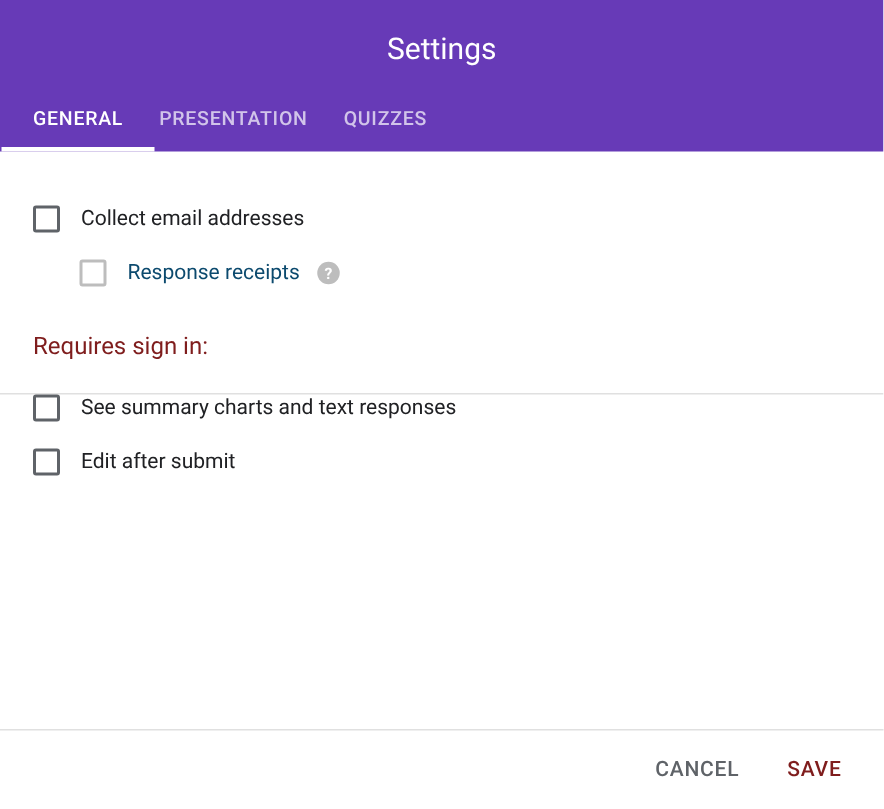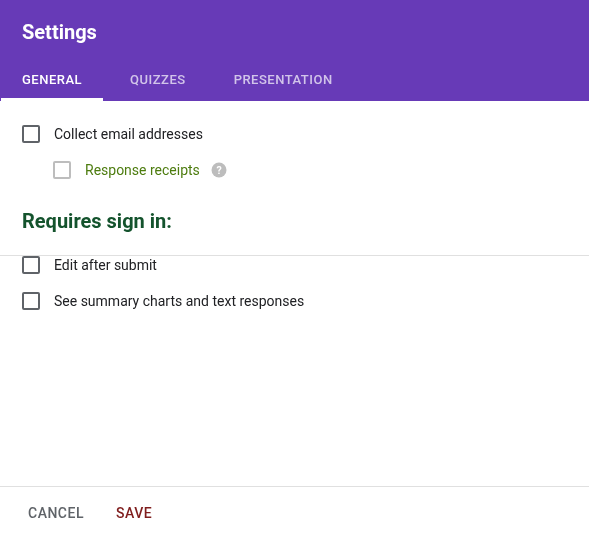--- a/index.html
+++ b/index.html
@@ -14,26 +14,27 @@
       background: #fff;
       overflow: hidden;
     }
     .header {
       background: #673ab7;
       color: #fff;
       padding: 20px 22px 0 22px;
     }
     .title {
       font-size: 20px;
-      font-weight: 700;
+      font-weight: 400;
       margin-bottom: 28px;
+      text-align: center;
     }
     .tabs {
       display: flex;
-      gap: 48px;
+      gap: 24px;
       align-items: center;
     }
     .tab {
       font-size: 13px;
       font-weight: 500;
       letter-spacing: 0.5px;
       text-transform: uppercase;
       padding-bottom: 14px;
       cursor: pointer;
       color: rgba(255,255,255,0.7);
@@ -46,20 +47,21 @@
       content: '';
       position: absolute;
       bottom: 0;
       left: -21px;
       right: -21px;
       height: 3px;
       background: #fff;
     }
     .content {
       padding: 24px 22px 0 22px;
+      margin-top: 12px;
     }
     .option-row {
       display: flex;
       align-items: center;
       gap: 14px;
       margin-bottom: 18px;
     }
     .option-row.indented {
       margin-left: 31px;
     }
@@ -74,54 +76,55 @@
     }
     .checkbox.disabled {
       border-color: #bdbdbd;
       cursor: default;
     }
     .option-label {
       font-size: 14px;
       color: #202124;
     }
     .option-label.disabled {
-      color: #4d7c0f;
+      color: #0c4a6e;
     }
     .help-icon {
       width: 18px;
       height: 18px;
       display: flex;
       align-items: center;
       justify-content: center;
       margin-left: -4px;
     }
     .help-icon svg {
       width: 18px;
       height: 18px;
     }
     .section-heading {
-      font-size: 20px;
-      font-weight: 700;
-      color: #14532d;
+      font-size: 16px;
+      font-weight: 400;
+      color: #7f1d1d;
       margin-top: 30px;
       margin-bottom: 22px;
     }
     .divider {
       height: 1px;
       background: #e0e0e0;
       margin: 16px -22px 0 -22px;
     }
     .footer {
       position: absolute;
       bottom: 0;
       left: 0;
       right: 0;
       border-top: 1px solid #e0e0e0;
       padding: 18px 28px;
       display: flex;
+      justify-content: flex-end;
       gap: 32px;
       background: #fff;
     }
     .footer-btn {
       font-size: 14px;
       font-weight: 500;
       letter-spacing: 0.5px;
       text-transform: uppercase;
       cursor: pointer;
       border: none;
@@ -134,22 +137,22 @@
       color: #7f1d1d;
     }
   </style>
 </head>
 <body>
 
 <div class="header">
   <div class="title">Settings</div>
   <div class="tabs">
     <div class="tab active">GENERAL</div>
+    <div class="tab">PRESENTATION</div>
     <div class="tab">QUIZZES</div>
-    <div class="tab">PRESENTATION</div>
   </div>
 </div>
 
 <div class="content">
 
   <div class="option-row">
     <div class="checkbox"></div>
     <span class="option-label">Collect email addresses</span>
   </div>
 
@@ -165,26 +168,26 @@
   </div>
 
   <div class="section-heading">Requires sign in:</div>
 
 
   <div class="divider"></div>
 
 
   <div class="option-row">
     <div class="checkbox"></div>
-    <span class="option-label">Edit after submit</span>
+    <span class="option-label">See summary charts and text responses</span>
   </div>
 
   <div class="option-row">
     <div class="checkbox"></div>
-    <span class="option-label">See summary charts and text responses</span>
+    <span class="option-label">Edit after submit</span>
   </div>
 
 </div>
 
 <div class="footer">
   <button class="footer-btn cancel">CANCEL</button>
   <button class="footer-btn save">SAVE</button>
 </div>
 
 </body></html>

